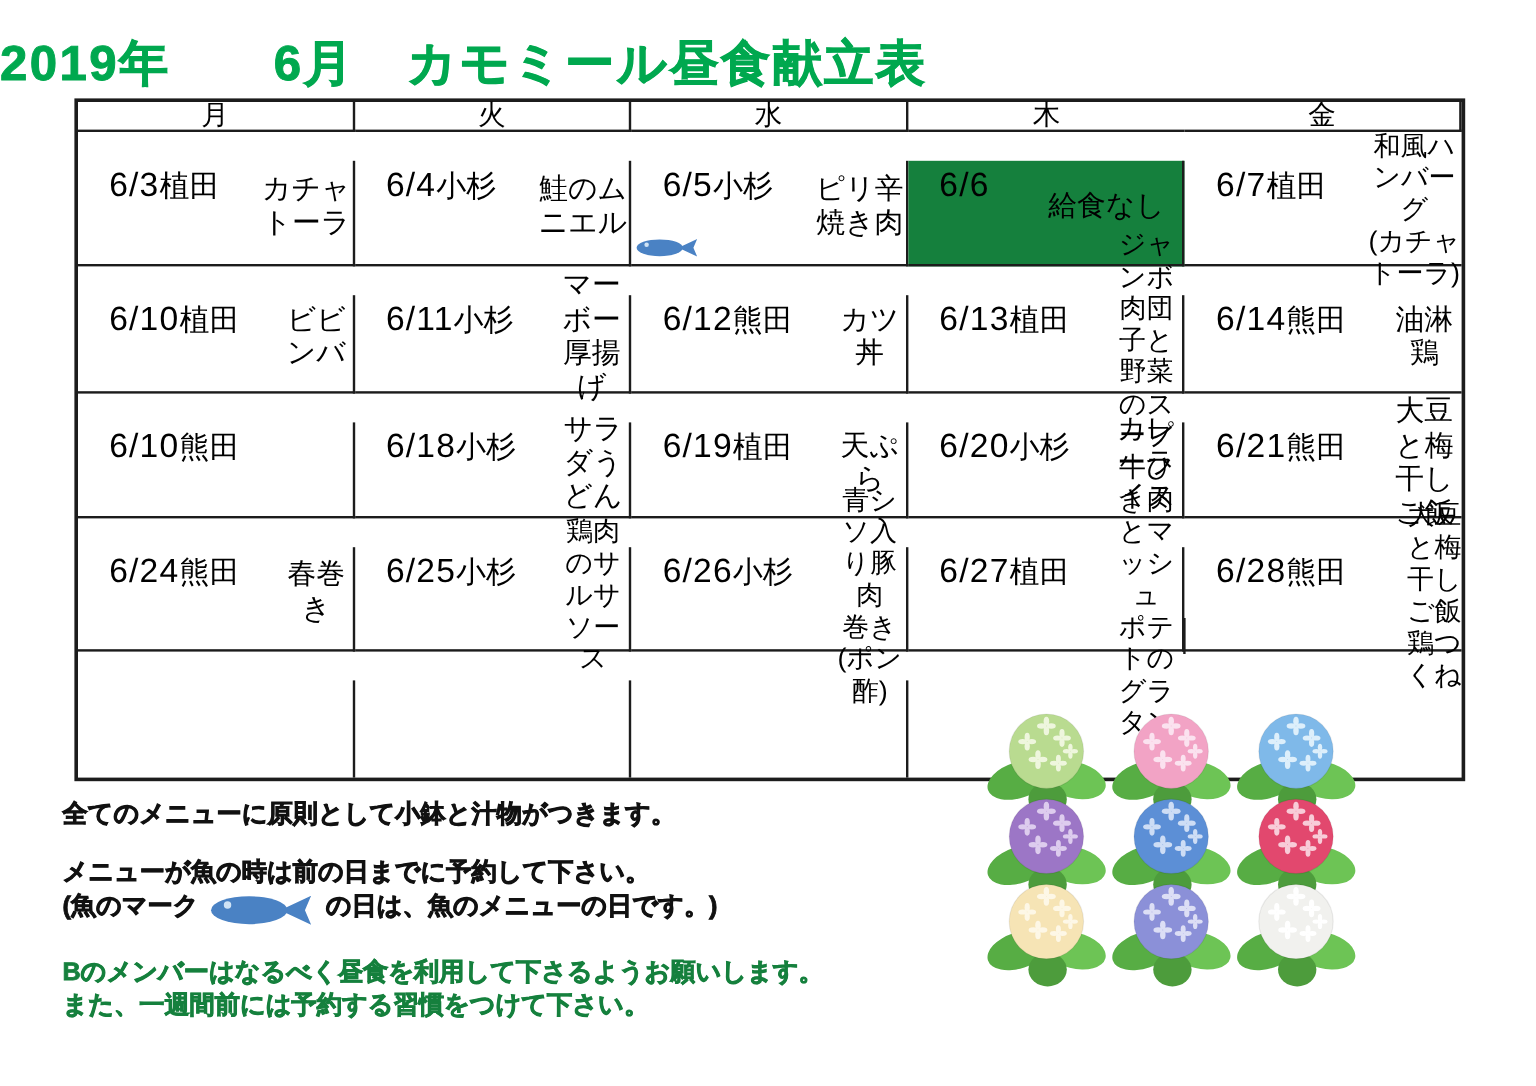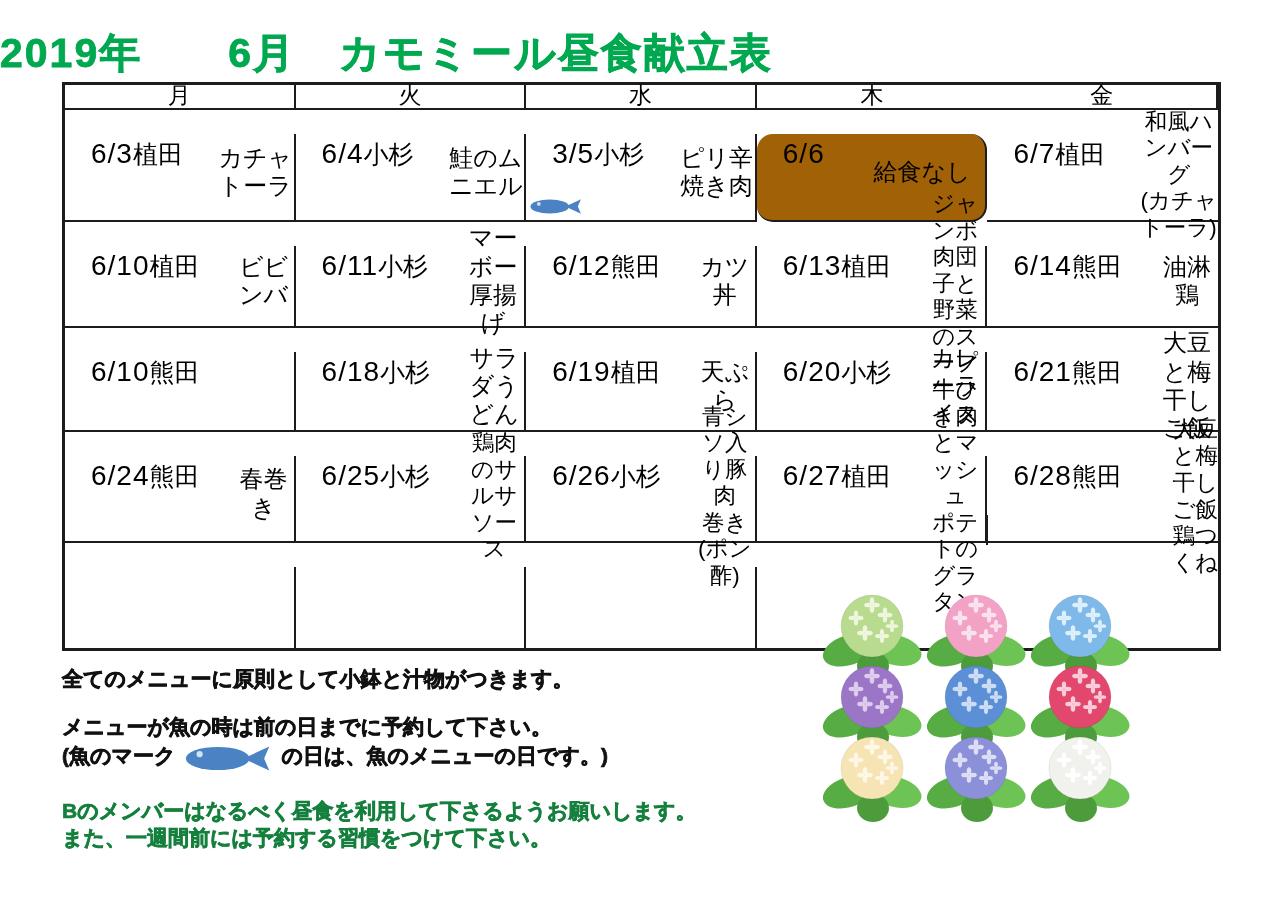--- a/index.html
+++ b/index.html
@@ -44,21 +44,21 @@
   .cell {
     border-right: 2px solid #1c1c1c;
     border-bottom: 2px solid #1c1c1c;
     display: flex; flex-direction: row;
     overflow: visible;
     margin-top: 24px;
   }
   .hdr-cell:nth-child(5n), .cell.last-col { border-right: none; }
   .cell.last-row { border-bottom: none; }
   .cell.partial-right { border-right: none; }
-  .cell.highlight { background: #a16207; border-radius: 16px; }
+  .cell.highlight { background: #15803d; }
 
   .cell-top {
     display: flex;
     align-items: baseline;
     padding: 5px 34px 0 26px;
     font-size: 28px;
     line-height: 1.1;
     white-space: nowrap;
   }
   .cell-date { letter-spacing: 1px; }
@@ -86,21 +86,21 @@
     position: absolute;
     width: 2px; height: 30px;
     background: #1c1c1c;
     left: calc(80% - 1px);
     bottom: 103px;
   }
 
   
   .notes {
     position: absolute;
-    left: 62px; top: 666px;
+    left: 52px; top: 666px;
     width: 760px;
     font-weight: 800;
     color: #111111;
     -webkit-text-stroke: 0.7px currentColor;
   }
   .note-line { font-size: 21px; line-height: 1.28; }
   .note-gap-1 { margin-top: 21px; }
   .note-fish-line { display: flex; align-items: center; }
   .note-fish-icon { margin: 0 10px; line-height: 0; position: relative; top: 2px; }
   .note-red { color: #15803d; }
@@ -145,21 +145,21 @@
       <div class="cell-menu">
         <span class="menu-line-wrap">鮭のムニエル<span class="cell-fish"><svg width="52" height="19" viewBox="0 0 100 36">
     <polygon points="68,18 98,4 92,18 98,32" fill="#4a82c4"></polygon>
     <ellipse cx="38" cy="18" rx="37" ry="13.5" fill="#4a82c4"></ellipse>
     <circle cx="17" cy="13" r="3.6" fill="#cfe3f5"></circle>
   </svg></span></span>
       </div>
     </div>
     <div class="cell">
       <div class="cell-top">
-        <span class="cell-date">3/5</span>
+        <span class="cell-date">6/5</span>
         <span class="cell-name">小杉</span>
       </div>
       <div class="cell-menu">
         <span class="menu-line-wrap">ピリ辛焼き肉</span>
       </div>
     </div>
     <div class="cell highlight">
       <div class="cell-top">
         <span class="cell-date">6/6</span>
       </div>

